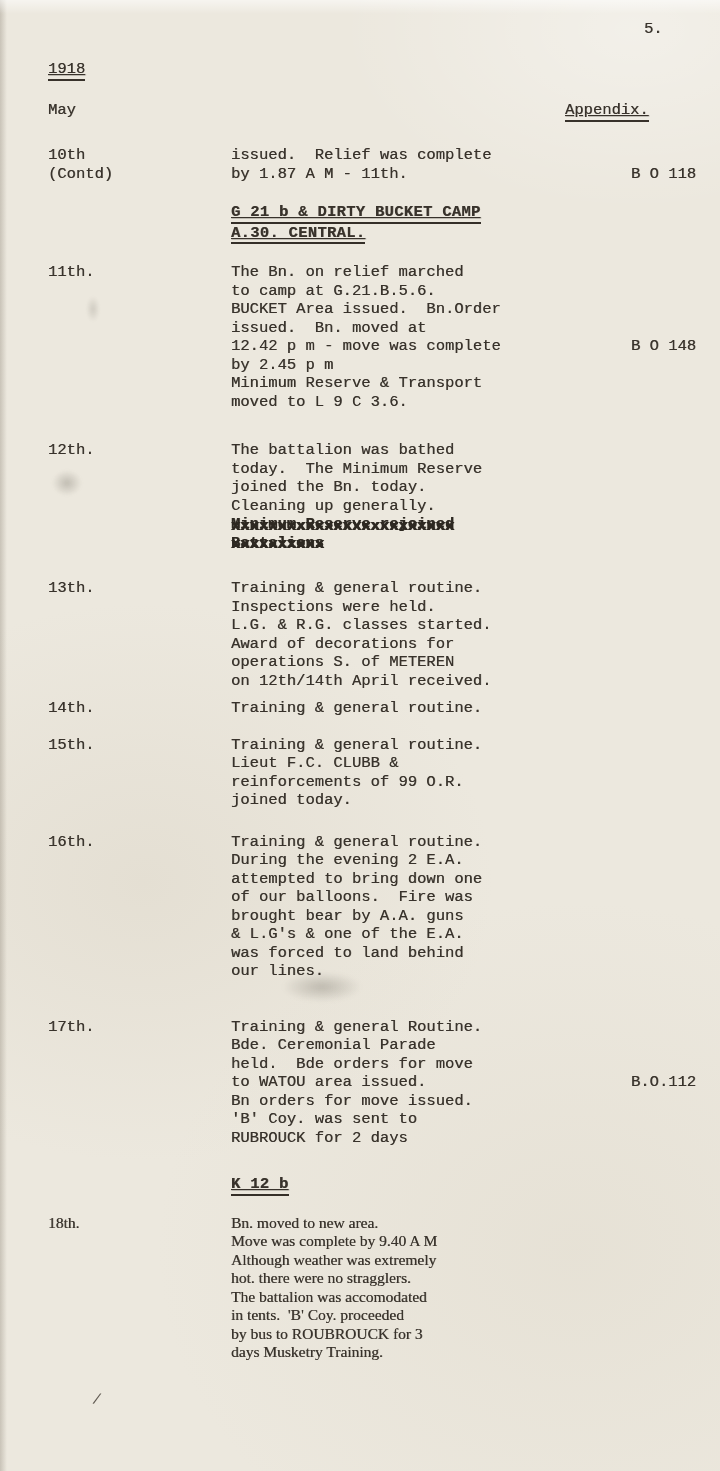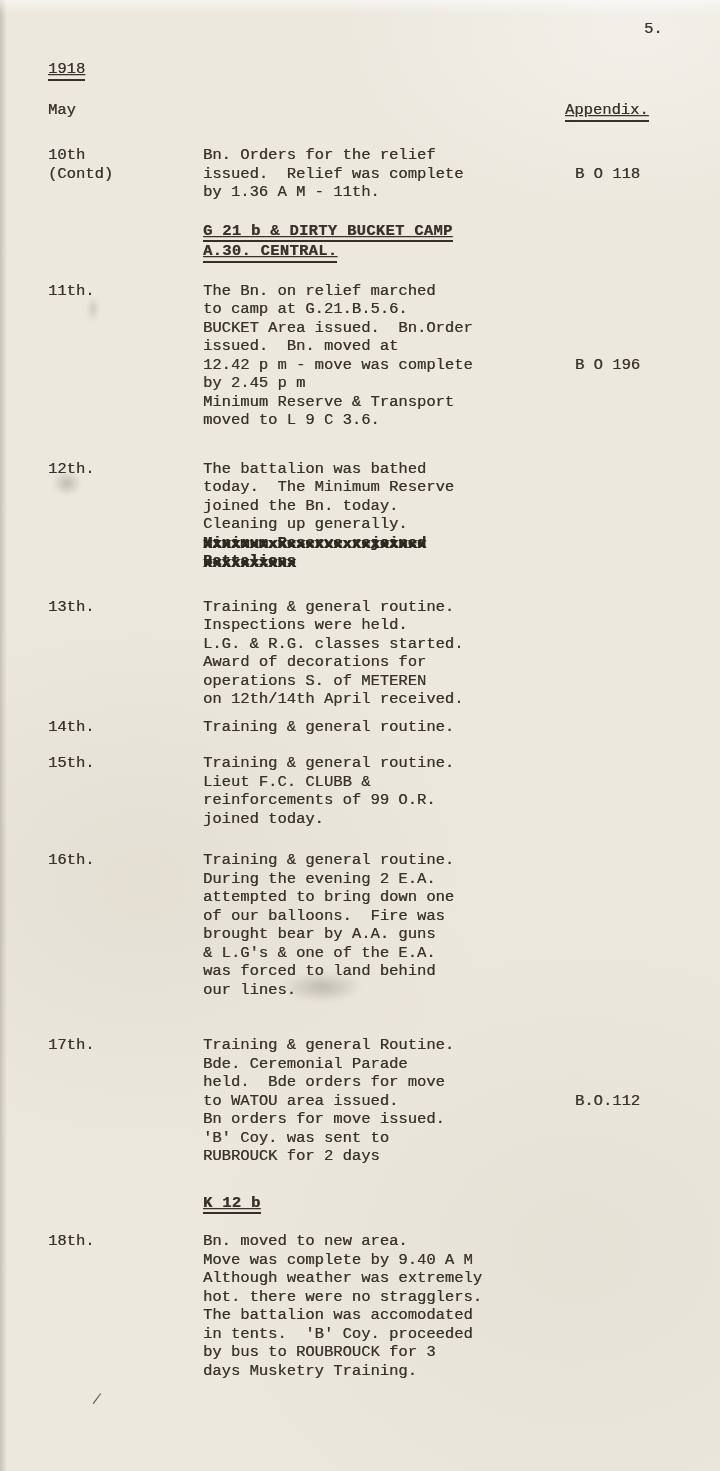--- a/index.html
+++ b/index.html
@@ -40,33 +40,34 @@
   }
 
   #blocks { position:absolute; top:146px; left:0; right:0; }
 
   .block {
     display: grid;
     grid-template-columns: 155px 372px 1fr;
     padding-left: 48px;
     padding-right: 10px;
     align-items: start;
+    gap: 28px;
   }
   
   #blocks .block:nth-child(1)  { margin-top: 0px; }
   #blocks .block:nth-child(2)  { margin-top: 20px; }
   #blocks .block:nth-child(3)  { margin-top: 19px; }
   #blocks .block:nth-child(4)  { margin-top: 30px; }
   #blocks .block:nth-child(5)  { margin-top: 27px; }
   #blocks .block:nth-child(6)  { margin-top: 9px; }
   #blocks .block:nth-child(7)  { margin-top: 18px; }
   #blocks .block:nth-child(8)  { margin-top: 23px; }
   #blocks .block:nth-child(9)  { margin-top: 37px; }
   #blocks .block:nth-child(10) { margin-top: 28px; }
-  #blocks .block:nth-child(11) { margin-top: 18px; }
+  #blocks .block:nth-child(11) { margin-top: 18px; font-family: Liberation Serif, serif; }
 
   .line { white-space: pre; }
 
   .heading-line {
     display: inline-block;
     font-weight: bold;
     letter-spacing: 0.3px;
     text-decoration: underline;
     border-bottom: 2px solid #352f28;
     margin-bottom: 0px;
@@ -110,23 +111,22 @@
   <div class="month ink">May</div>
   <div class="appendix-header ink">Appendix.</div>
 
   <div id="blocks">
       <div class="block">
         <div class="date-cell ink">
           <div class="line">10th</div>
           <div class="line">(Contd)</div>
         </div>
         <div class="body-cell ink">
-          <div class="line">Bn. Orders for the relief</div>
           <div class="line">issued.  Relief was complete</div>
-          <div class="line">by 1.36 A M - 11th.</div>
+          <div class="line">by 1.87 A M - 11th.</div>
         </div>
         <div class="appendix-cell ink" style="padding-top: 18.5px;">
           <div class="line">B O 118</div>
         </div>
       </div>
       <div class="block">
         <div class="date-cell ink"></div>
         <div class="heading-cell">
           <div class="heading-line ink">G 21 b &amp; DIRTY BUCKET CAMP</div>
           <div class="heading-line ink">A.30. CENTRAL.</div>
@@ -141,21 +141,21 @@
           <div class="line">The Bn. on relief marched</div>
           <div class="line">to camp at G.21.B.5.6.</div>
           <div class="line">BUCKET Area issued.  Bn.Order</div>
           <div class="line">issued.  Bn. moved at</div>
           <div class="line">12.42 p m - move was complete</div>
           <div class="line">by 2.45 p m</div>
           <div class="line">Minimum Reserve &amp; Transport</div>
           <div class="line">moved to L 9 C 3.6.</div>
         </div>
         <div class="appendix-cell ink" style="padding-top: 74px;">
-          <div class="line">B O 196</div>
+          <div class="line">B O 148</div>
         </div>
       </div>
       <div class="block">
         <div class="date-cell ink">
           <div class="line">12th.</div>
         </div>
         <div class="body-cell ink">
           <div class="line">The battalion was bathed</div>
           <div class="line">today.  The Minimum Reserve</div>
           <div class="line">joined the Bn. today.</div>

